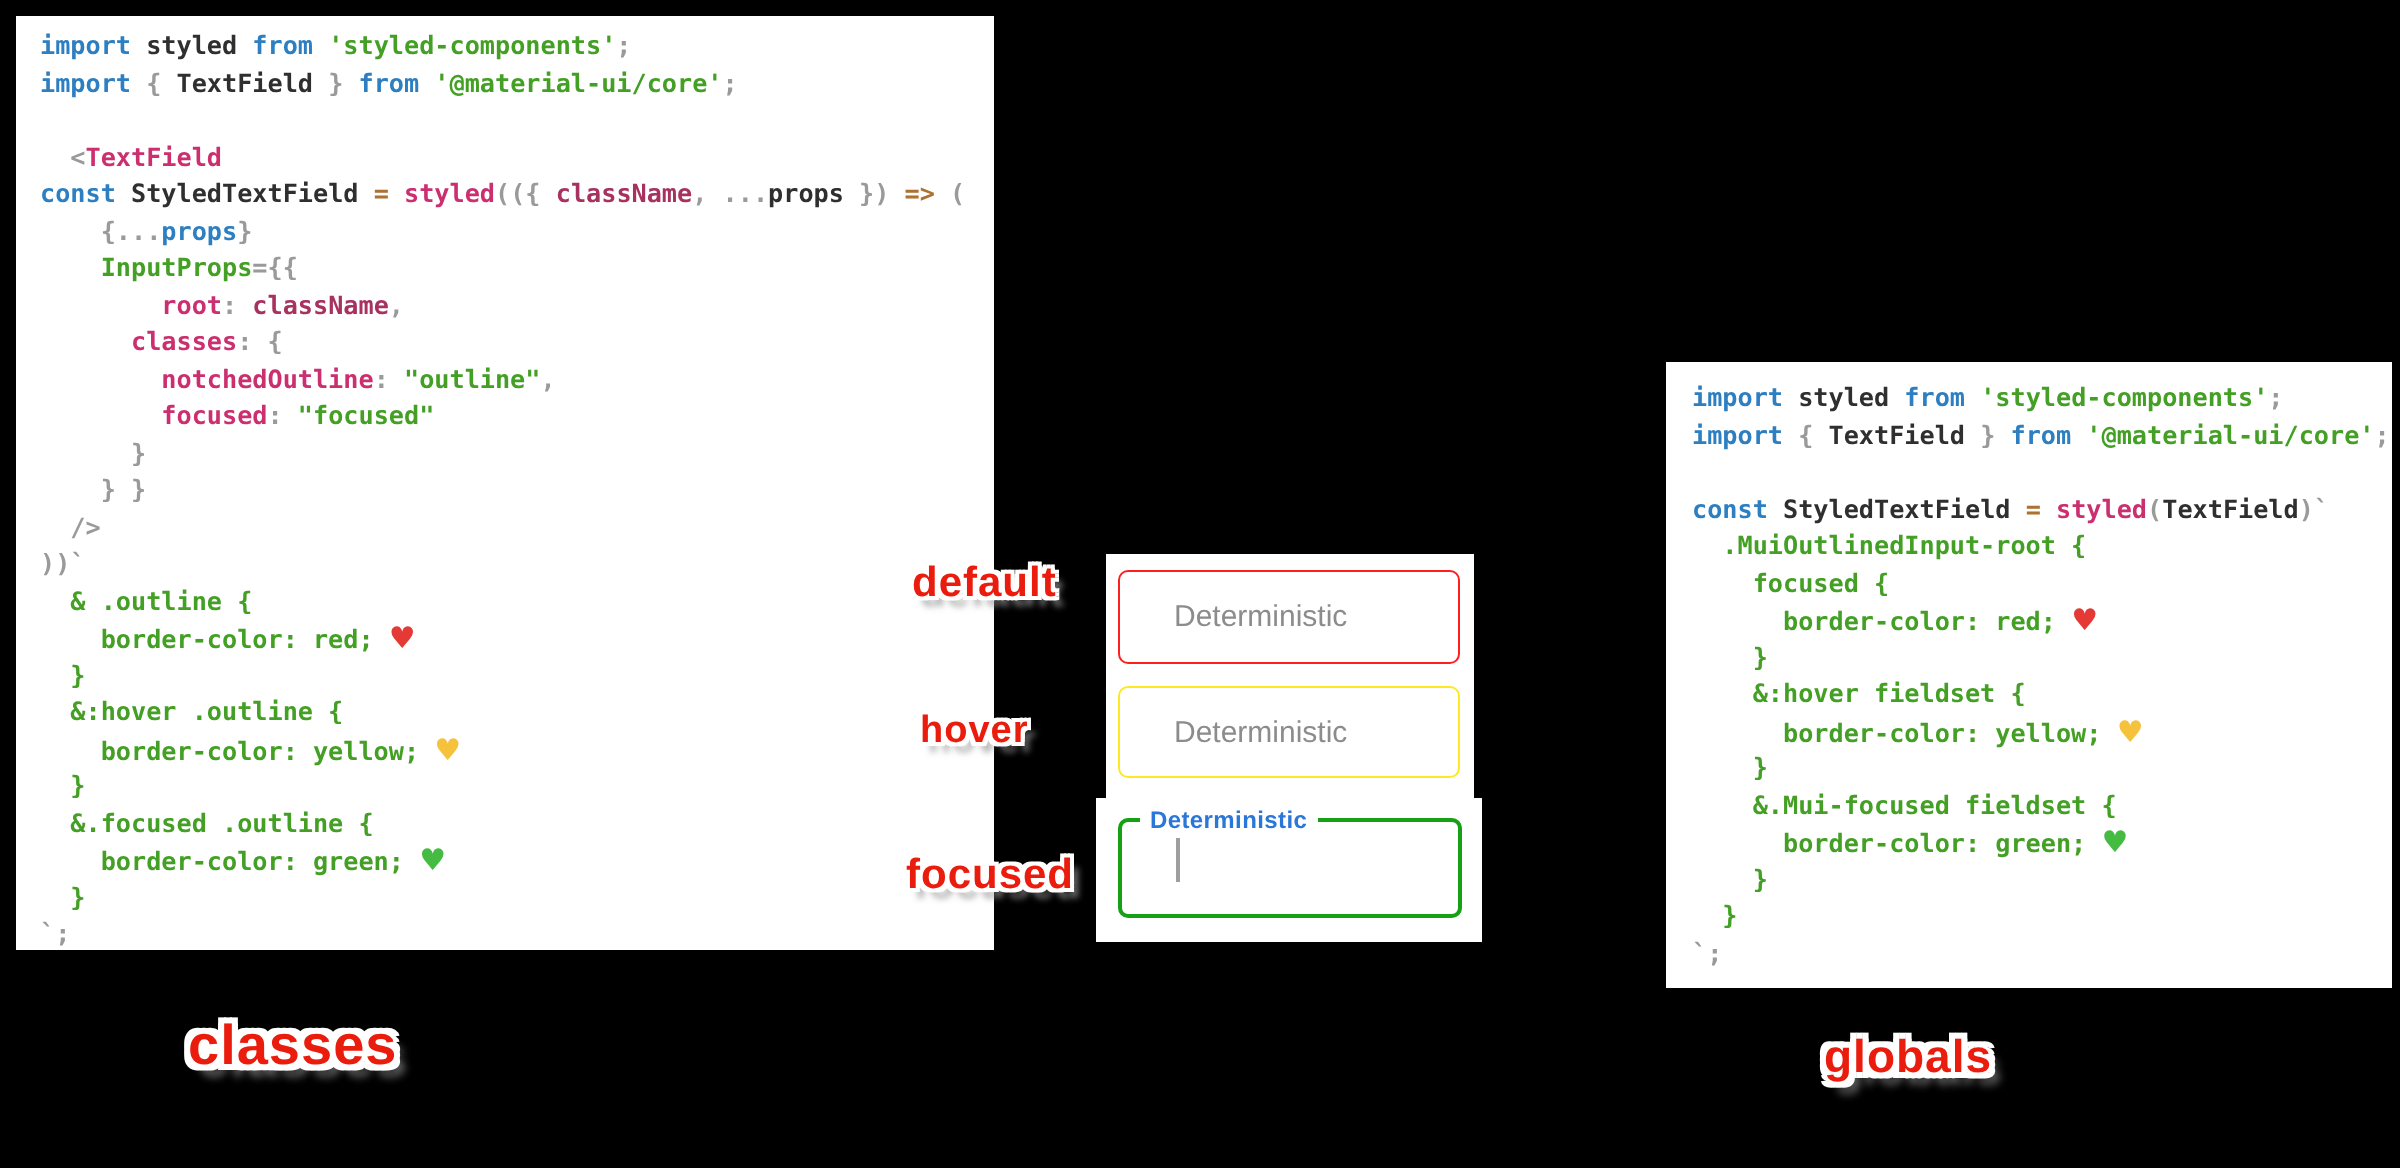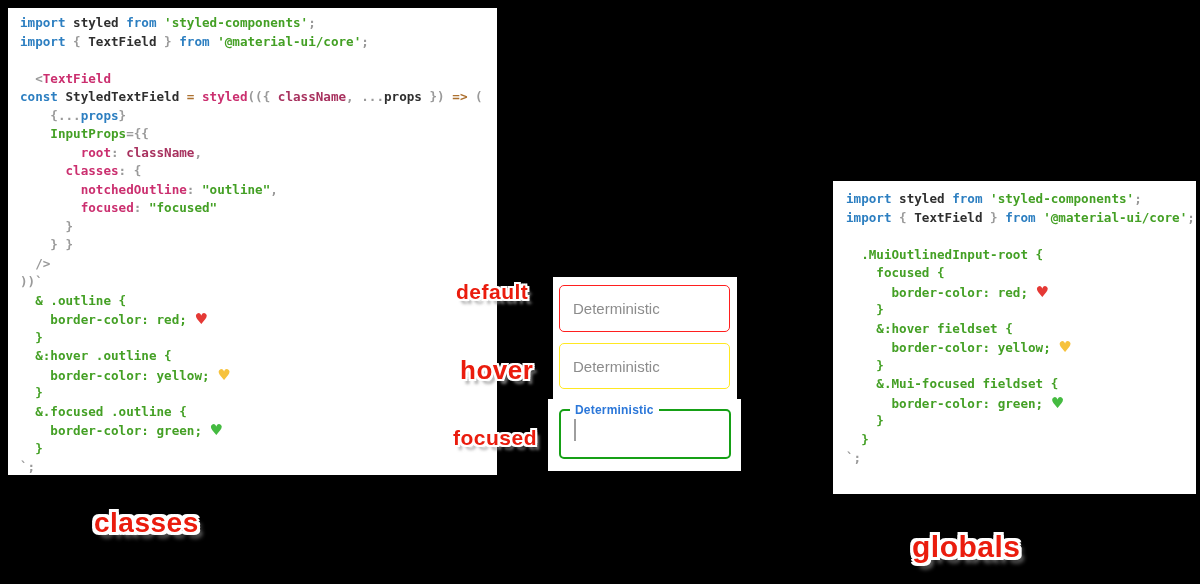--- a/index.html
+++ b/index.html
@@ -39,21 +39,21 @@
   #mid-a{left:553px;top:277px;width:184px;height:122px;}
   #mid-b{left:548px;top:399px;width:193px;height:72px;}
 
   .tf{
     position:absolute;
     box-sizing:border-box;
     background:#fff;
     border-radius:5px;
     display:flex;
     align-items:center;
-    padding-left:13px;
+    padding-left:27px;
     font-size:15px;
     color:var(--placeholder_gray);
   }
   #tf-default{left:559px;top:285px;width:171px;height:47px;border:1.5px solid var(--field_red);}
   #tf-hover{left:559px;top:343px;width:171px;height:46px;border:1.5px solid var(--field_yellow);}
   #tf-focused{
     left:559px;top:409px;width:172px;height:50px;
     border:2px solid var(--field_green);
     align-items:flex-start;
     padding-top:8px;
@@ -80,31 +80,31 @@
     font-weight:bold;
     color:var(--label_red);
     letter-spacing:.5px;
     text-shadow:
       -2px -2px 0 #fff, -2px 0 0 #fff, -2px 2px 0 #fff,
        0 -2px 0 #fff,  0 2px 0 #fff,
        2px -2px 0 #fff, 2px 0 0 #fff, 2px 2px 0 #fff,
        4px 5px 3px rgba(150,150,150,.8);
   }
   #ann-default{left:456px;top:280px;font-size:21px;}
-  #ann-hover{left:460px;top:355px;font-size:26px;}
+  #ann-hover{left:460px;top:355px;font-size:19px;}
   #ann-focused{left:453px;top:426px;font-size:21px;}
   .caption{
     text-shadow:
       -3px -3px 0 #fff, -3px 0 0 #fff, -3px 3px 0 #fff,
        0 -3px 0 #fff,  0 3px 0 #fff,
        3px -3px 0 #fff, 3px 0 0 #fff, 3px 3px 0 #fff,
        5px 6px 4px rgba(150,150,150,.8);
   }
   #cap-left{left:94px;top:507px;font-size:28px;}
-  #cap-right{left:912px;top:530px;font-size:30px;}
+  #cap-right{left:912px;top:515px;font-size:23px;}
 </style>
 </head>
 <body>
 
 <div id="code-left" class="panel code-panel">
     <div class="cl"><span class="k">import</span><span class="p"> styled </span><span class="k">from</span><span class="s"> 'styled-components'</span><span class="g">;</span></div>
     <div class="cl"><span class="k">import</span><span class="g"> { </span><span class="p">TextField</span><span class="g"> } </span><span class="k">from</span><span class="s"> '@material-ui/core'</span><span class="g">;</span></div>
     <div class="cl">&nbsp;</div>
     <div class="cl"><span class="g">  &lt;</span><span class="f">TextField</span></div>
     <div class="cl"><span class="k">const</span><span class="p"> StyledTextField </span><span class="o">=</span><span class="p"> </span><span class="f">styled</span><span class="g">(({ </span><span class="d">className</span><span class="g">, ...</span><span class="p">props</span><span class="g"> }) </span><span class="o">=&gt;</span><span class="g"> (</span></div>
@@ -150,20 +150,21 @@
 <div id="ann-hover" class="ann">hover</div>
 <div id="ann-focused" class="ann">focused</div>
 
 <div id="cap-left" class="caption">classes</div>
 <div id="cap-right" class="caption">globals</div>
 
 <div id="code-right" class="panel code-panel">
     <div class="cl"><span class="k">import</span><span class="p"> styled </span><span class="k">from</span><span class="s"> 'styled-components'</span><span class="g">;</span></div>
     <div class="cl"><span class="k">import</span><span class="g"> { </span><span class="p">TextField</span><span class="g"> } </span><span class="k">from</span><span class="s"> '@material-ui/core'</span><span class="g">;</span></div>
     <div class="cl">&nbsp;</div>
+    <div class="cl"><span class="k">const</span><span class="p"> StyledTextField </span><span class="o">=</span><span class="p"> </span><span class="f">styled</span><span class="g">(</span><span class="p">TextField</span><span class="g">)`</span></div>
     <div class="cl"><span class="s">  .MuiOutlinedInput-root {</span></div>
     <div class="cl"><span class="s">    focused {</span></div>
     <div class="cl"><span class="s">      border-color: red; </span><span class="hr">♥</span></div>
     <div class="cl"><span class="s">    }</span></div>
     <div class="cl"><span class="s">    &amp;:hover fieldset {</span></div>
     <div class="cl"><span class="s">      border-color: yellow; </span><span class="hy">♥</span></div>
     <div class="cl"><span class="s">    }</span></div>
     <div class="cl"><span class="s">    &amp;.Mui-focused fieldset {</span></div>
     <div class="cl"><span class="s">      border-color: green; </span><span class="hg">♥</span></div>
     <div class="cl"><span class="s">    }</span></div>

